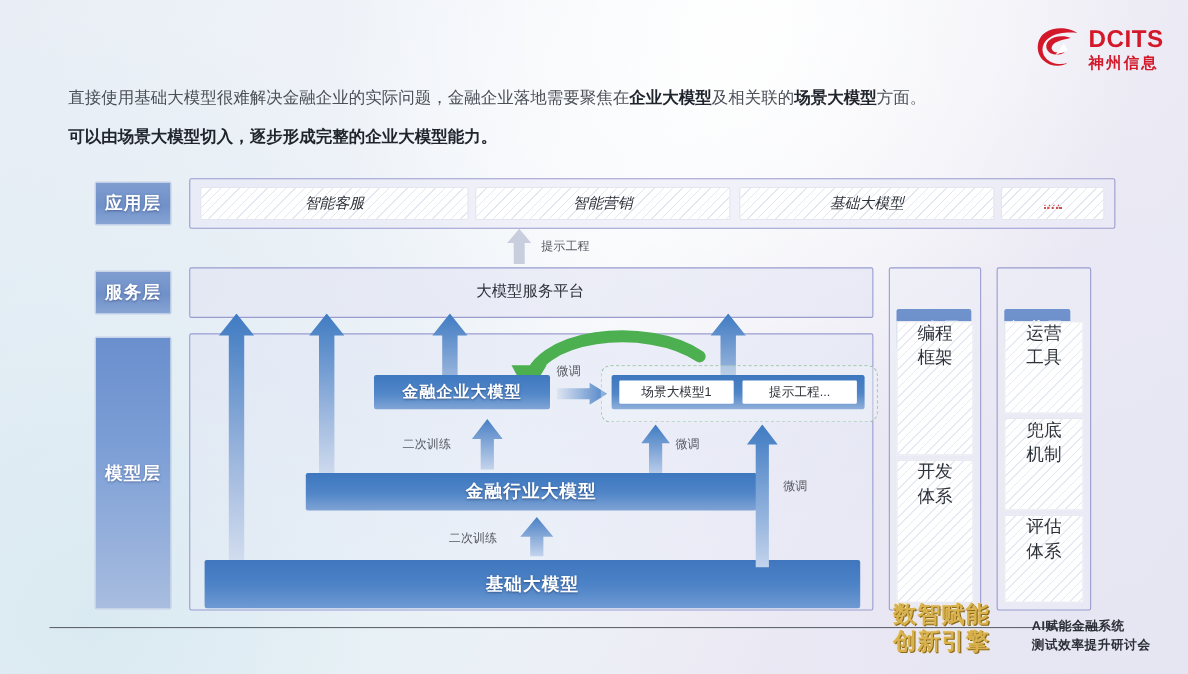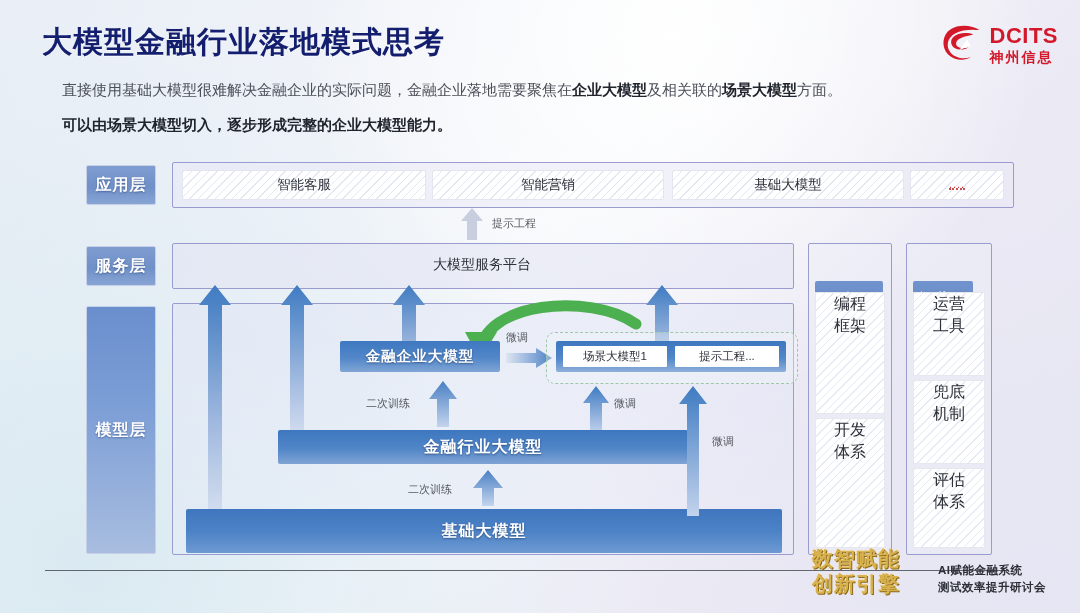--- a/index.html
+++ b/index.html
@@ -54,21 +54,21 @@
   #panel-svc{left:172px;top:243px;width:620px;height:44px;
      background:rgba(226,228,244,.6);}
   #panel-model{left:172px;top:303px;width:620px;height:250px;
      background:linear-gradient(180deg,rgba(225,229,245,.55),rgba(232,236,248,.35));}
 
   
   .hcard{
     position:absolute;background:#ffffff;border:1px solid #e3e5ef;border-radius:2px;
     background-image:repeating-linear-gradient(135deg,rgba(205,212,232,.55) 0 1px,rgba(255,255,255,0) 1px 6px);
     display:flex;align-items:center;justify-content:center;text-align:center;
-    font-size:13.5px;color:#2d3138;line-height:1.25;
+    font-size:13.5px;color:#2d3138;line-height:1.25;font-style:italic;
   }
   #app1{left:182px;top:170px;width:242px;height:28px;}
   #app2{left:432px;top:170px;width:230px;height:28px;}
   #app3{left:672px;top:170px;width:230px;height:28px;}
   #app4{left:910px;top:170px;width:92px;height:28px;}
   .dots{color:#c23a3a;font-size:11px;letter-spacing:1px;border-bottom:2px dotted #d05050;line-height:.8;}
 
   .svc-txt{position:absolute;left:172px;top:243px;width:620px;height:44px;
     display:flex;align-items:center;justify-content:center;font-size:14px;color:#2d3138;}
 
@@ -125,21 +125,20 @@
      color:#d9b24e;
      text-shadow:1px 1px 0 #8a6a1c, 0 0 2px rgba(255,230,160,.9);}
   .wm2{position:absolute;left:938px;top:562px;font-size:11.5px;font-weight:bold;
      line-height:17px;color:#2b2f36;letter-spacing:.5px;}
 </style>
 </head>
 <body>
 
 <div class="stage">
 
-  <div class="title">大模型金融行业落地模式思考</div>
 
   <div class="sub">
     <span>直接使用基础大模型很难解决金融企业的实际问题，金融企业落地需要聚焦在</span><b>企业大模型</b><span>及相关联的</span><b>场景大模型</b><span>方面。</span>
     <span class="l2">可以由场景大模型切入，逐步形成完整的企业大模型能力。</span>
   </div>
 
   <div class="logo">
     <svg class="logo-mark" viewBox="0 0 48 46">
       <path d="M44 7C36 1 20 0 11 6 1 12 0 27 8 35c7 7 19 8 26 3-8 3-18 1-23-5C5 26 7 16 16 11c8-5 21-5 28-4z" fill="#d3182a"></path>
       <path d="M37 12c-7-3-18-2-23 3-4 4-3 10 2 13 4 2 11 2 15-1-5 1-11 1-13-2-2-3 0-7 5-9 4-2 10-3 14-4z" fill="#d3182a"></path>

